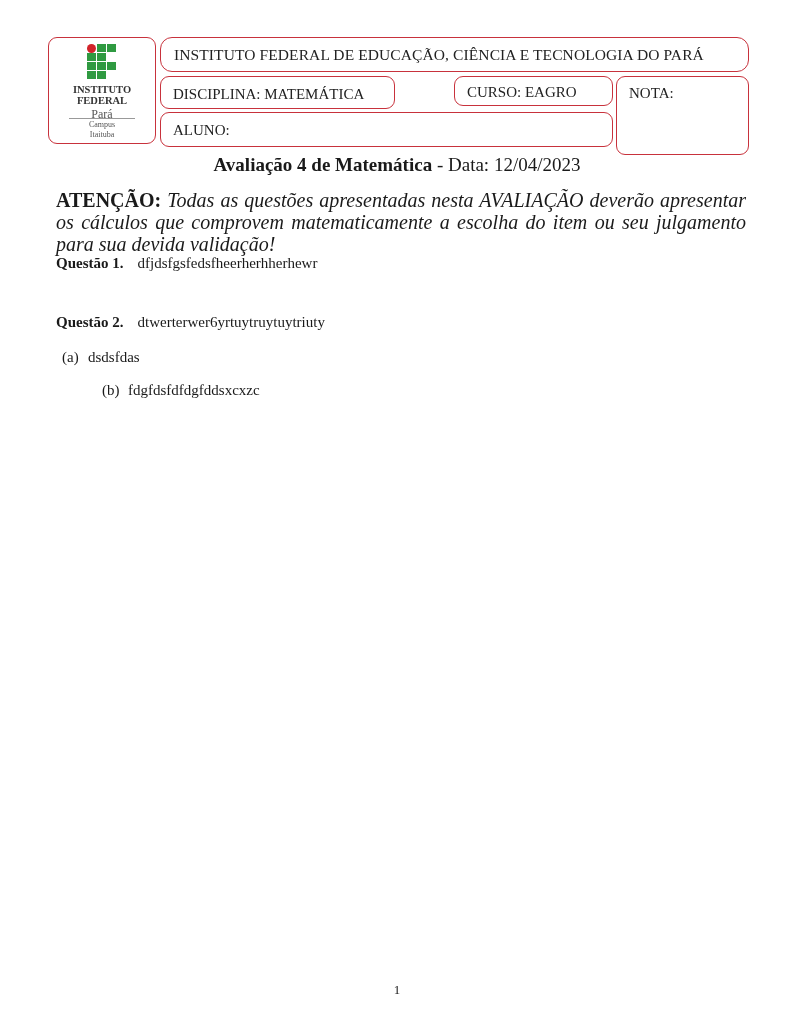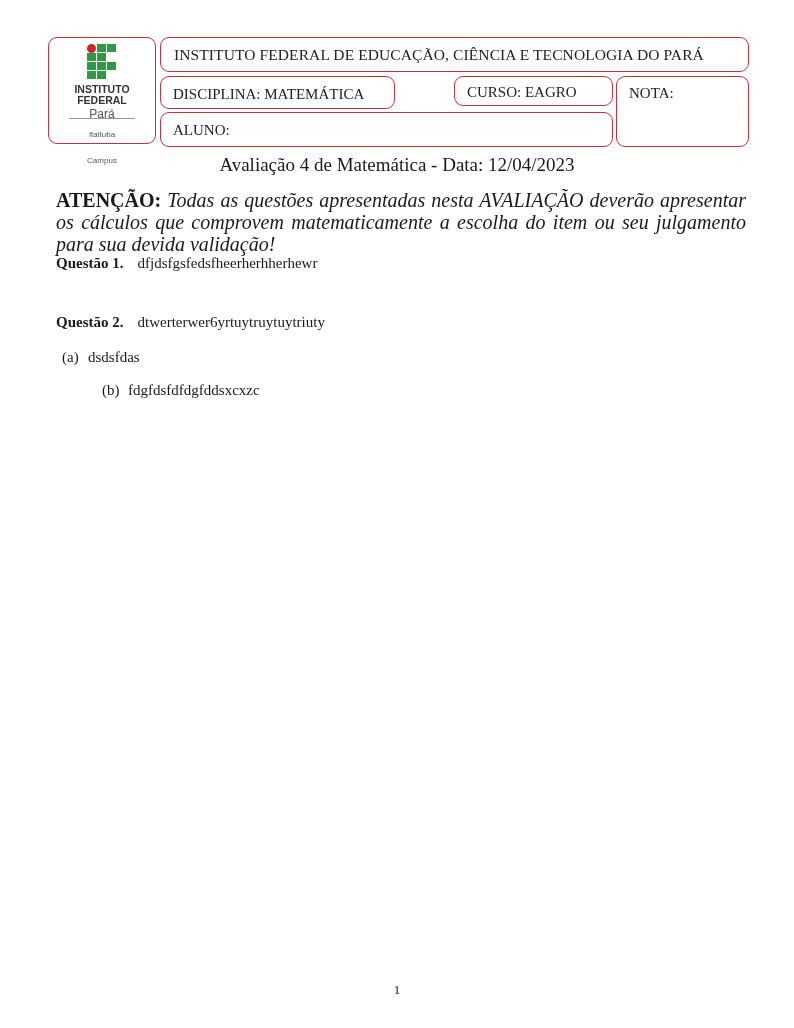--- a/index.html
+++ b/index.html
@@ -2,45 +2,45 @@
 <html><head>
 <meta charset="utf-8">
 <style>
   html, body { margin:0; padding:0; background:#ffffff; }
   body { width:794px; height:1028px; position:relative; overflow:hidden;
          font-family:"DejaVu Serif","Liberation Serif",serif; color:#1a1a1a; }
   .box { position:absolute; border:1.6px solid #c8323c; border-radius:9px; box-sizing:border-box;
          background:#fff; }
   .box .txt { position:absolute; left:12px; font-family:"Liberation Serif",serif; font-size:15px; color:#222; white-space:nowrap; }
   #logo-box { left:48px; top:37px; width:108px; height:107px; }
-  #title-box { left:160px; top:37px; width:589px; height:35px; }
+  #title-box { left:160px; top:37px; width:589px; height:35px;border-radius:12px; }
   #title-box .txt { top:8px; left:13px; font-size:15.5px; letter-spacing:0.1px; }
   #disc-box { left:160px; top:76px; width:235px; height:33px; }
   #disc-box .txt { top:9px; }
   #curso-box { left:454px; top:76px; width:159px; height:30px; }
   #curso-box .txt { top:7px; }
-  #nota-box { left:616px; top:76px; width:133px; height:71px; }
+  #nota-box { left:616px; top:76px; width:133px; height:79px; }
   #nota-box .txt { top:8px; }
   #aluno-box { left:160px; top:112px; width:453px; height:35px; }
   #aluno-box .txt { top:9px; }
 
   
   .logo-grid { position:absolute; left:38px; top:6px; width:30px; height:36px; }
   .sq { position:absolute; width:9px; height:8px; background:#2f9a41; }
   .dot { position:absolute; width:9px; height:9px; border-radius:50%; background:#d2232a; }
-  .logo-word { position:absolute; left:0; width:106px; text-align:center; font-family:Liberation Sans, sans-serif; color:#333; }
+  .logo-word { position:absolute; left:0; width:106px; text-align:center; font-family:Liberation Serif, serif; color:#333; }
   .lw1 { top:46px; font-size:10.5px; font-weight:bold; line-height:11px; }
   .lw2 { top:57px; font-size:10.5px; font-weight:bold; line-height:11px; }
   .lw3 { top:69px; font-size:12px; color:#555; }
   .logo-rule { position:absolute; left:20px; width:66px; top:80px; height:0; border-top:1px solid #999; }
-  .lw4 { top:82px; font-size:8px; color:#555;margin-top:36px; }
+  .lw4 { top:82px; font-size:8px; color:#555; }
   .lw5 { top:92px; font-size:8px; color:#555; }
 
   .heading { position:absolute; left:0; width:794px; top:154px; text-align:center; font-family:"Liberation Serif",serif; font-size:19px; }
-  .heading .b { font-weight:normal; }
+  .heading .b { font-weight:bold; }
 
   .attn { position:absolute; left:56px; width:690px; top:189px; font-family:"Liberation Serif",serif; font-size:20px; line-height:22px; text-align:justify; text-align-last:left; }
   .attn .b { font-weight:bold; font-style:normal; }
   .attn .i { font-style:italic; }
 
   .q { position:absolute; left:56px; font-family:"Liberation Serif",serif; font-size:15px; white-space:nowrap; }
   .q .lbl { font-weight:bold; margin-right:14px; }
   #q1 { top:255px; }
   #q2 { top:314px; }
   .opt { position:absolute; left:62px; font-family:"Liberation Serif",serif; font-size:15px; white-space:nowrap; }

